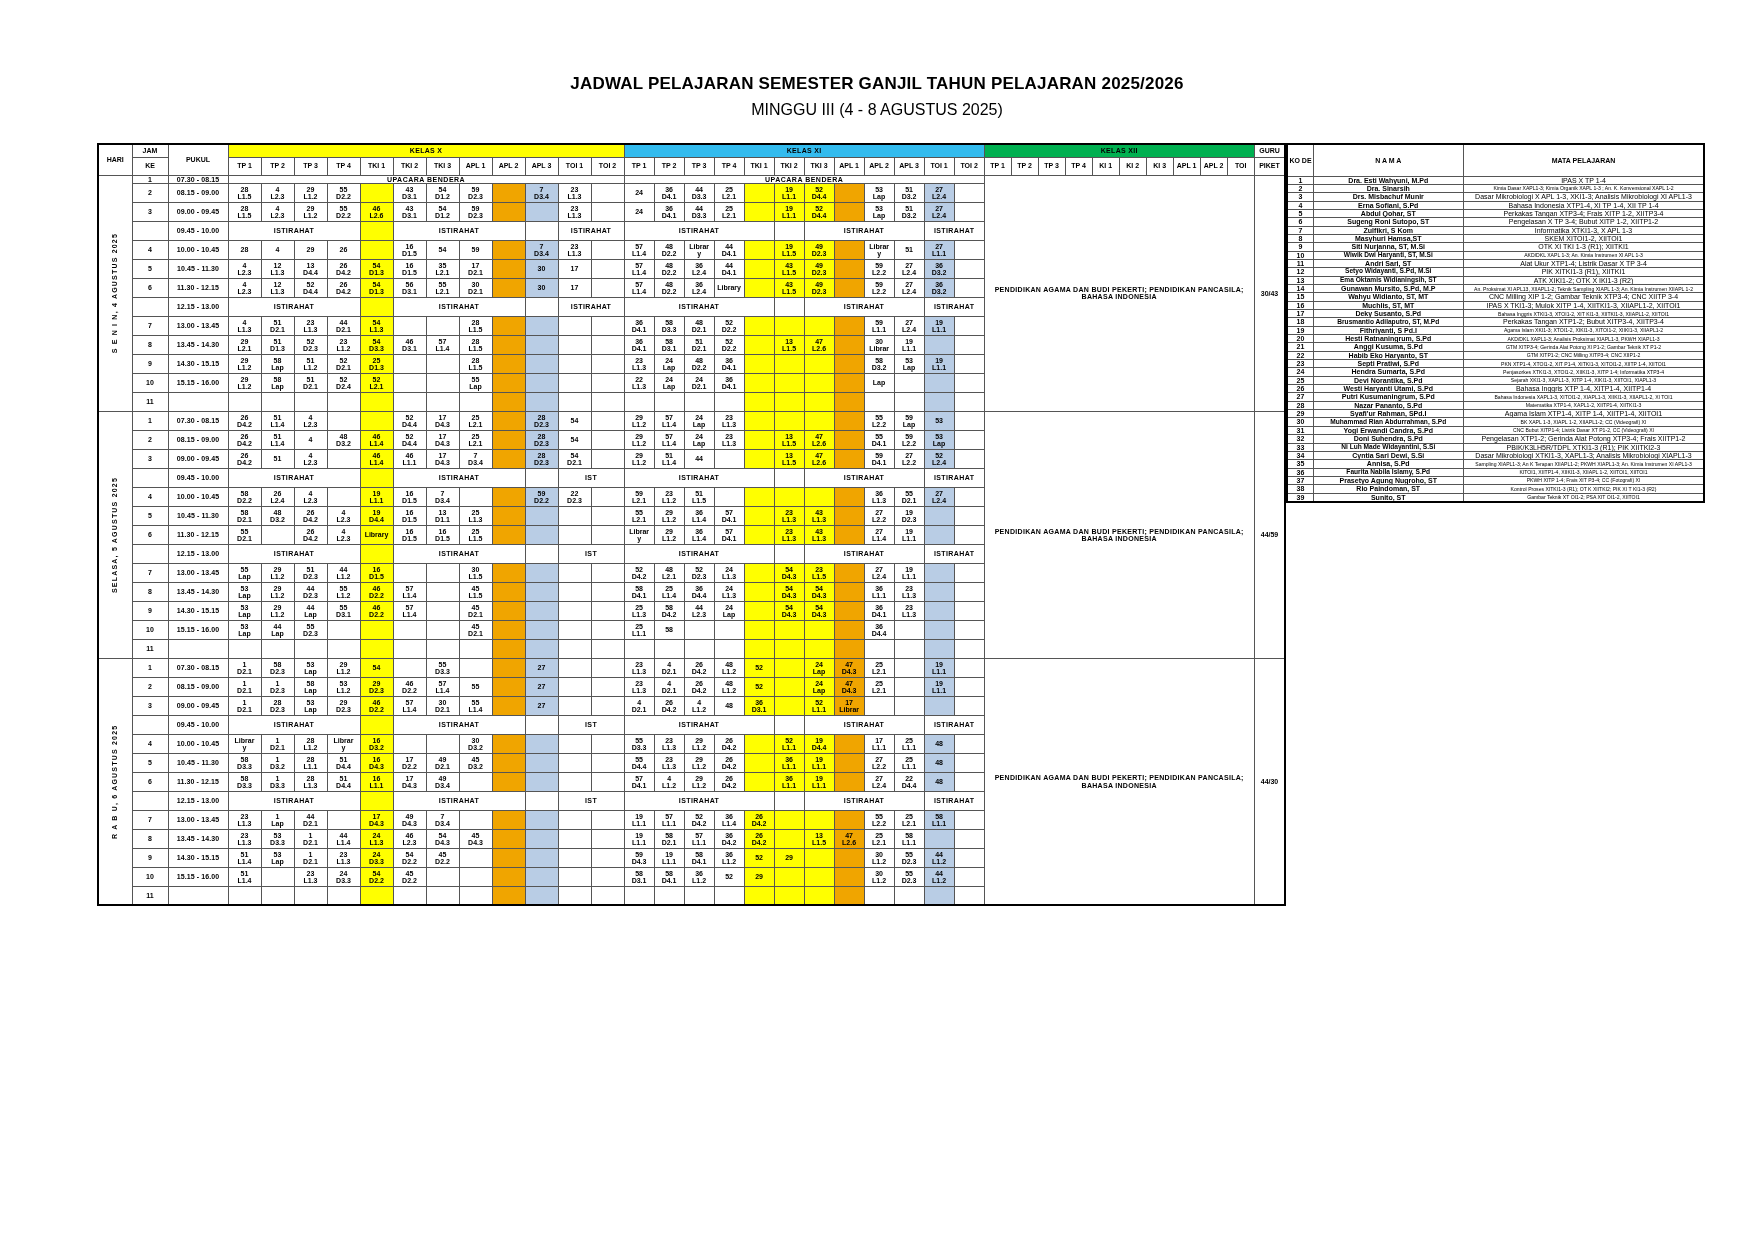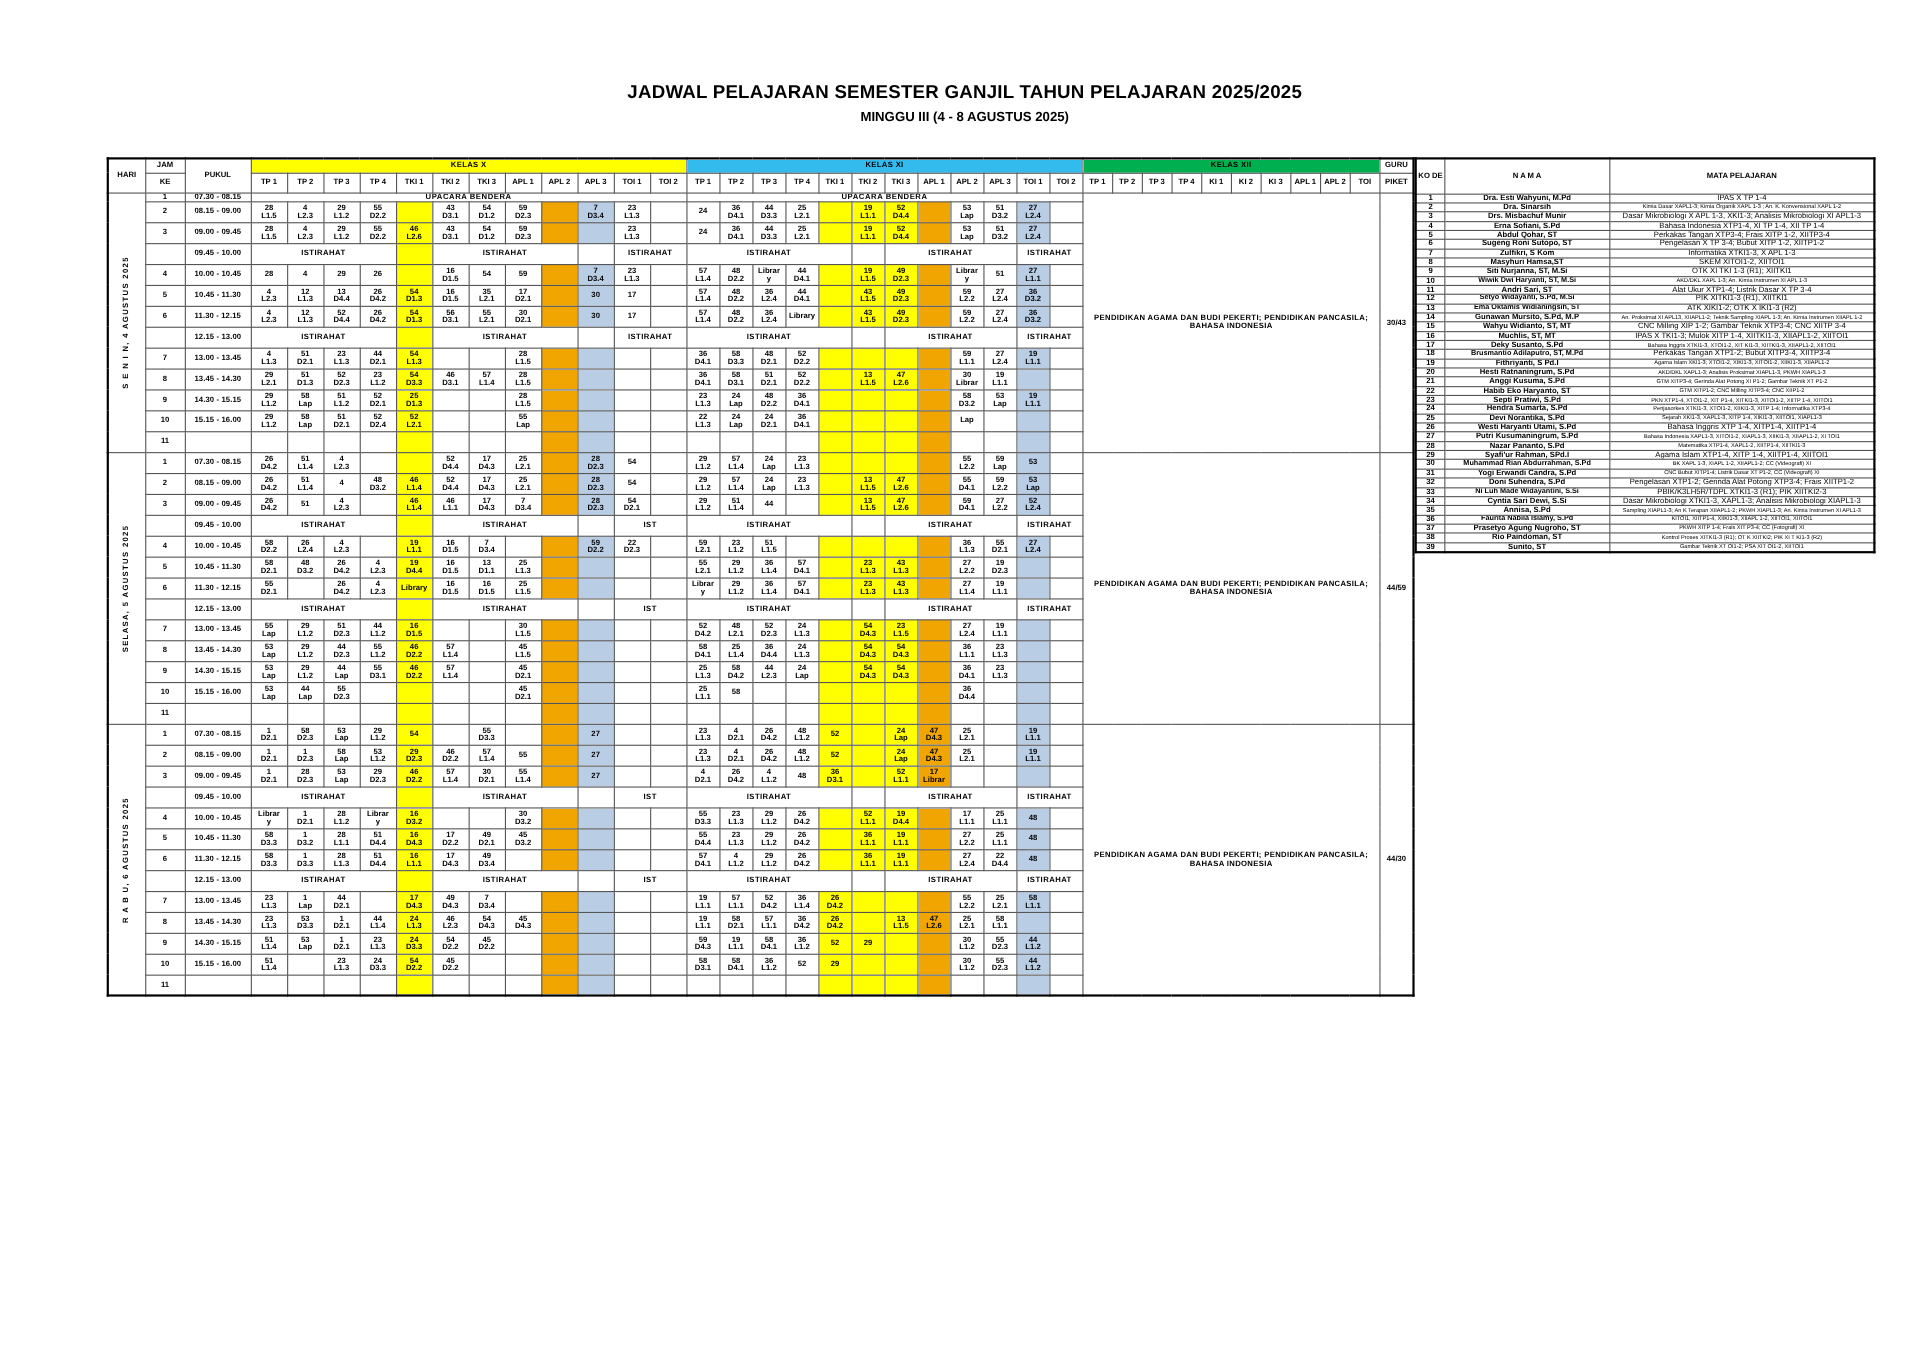--- a/index.html
+++ b/index.html
@@ -17,21 +17,21 @@
   }
   .title-block {
     text-align: center;
     padding-top: 72px;
   }
   .title-main {
     font-size: 17px; font-weight: bold; letter-spacing: .2px;
     color: #000; line-height: 1.45;
   }
   .title-sub {
-    font-size: 12px; font-weight: bold; color: #000; line-height: 1.6;
+    font-size: 16px; font-weight: normal; color: #000; line-height: 1.6;
   }
 
   table.grid {
     border-collapse: collapse;
     table-layout: fixed;
   }
   table.grid td, table.grid th {
     border: 1px solid #000;
     padding: 0;
     font-size: 7px;
@@ -105,21 +105,21 @@
     line-height: 1.14; font-weight: normal;
   }
   .t-subj.tiny { font-size: 5.1px; line-height: 1.2; }
 </style>
 </head>
 <body>
 
 <div id="page">
 
   <div class="title-block">
-    <div class="title-main">JADWAL PELAJARAN SEMESTER GANJIL TAHUN PELAJARAN 2025/2025</div>
+    <div class="title-main">JADWAL PELAJARAN SEMESTER GANJIL TAHUN PELAJARAN 2025/2026</div>
     <div class="title-sub">MINGGU III (4 - 8 AGUSTUS 2025)</div>
   </div>
 
   <div class="outer">
     <div class="wrap">
       <table class="grid" id="sched">
         <colgroup>
           <col style="width:34px">
             <col style="width:36px">
             <col style="width:60px">

